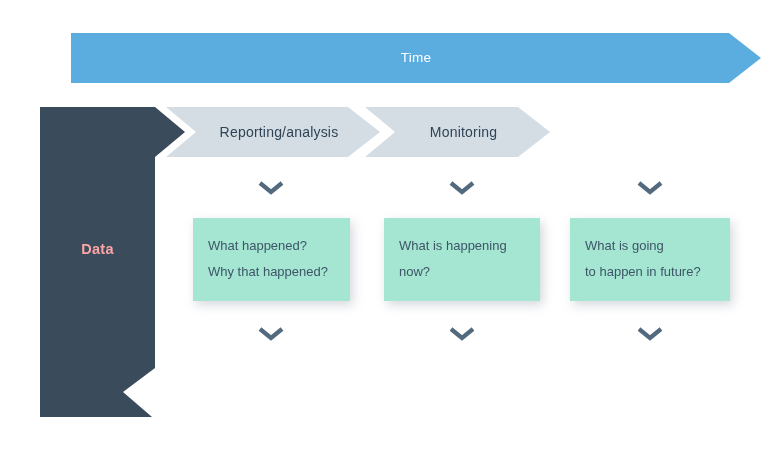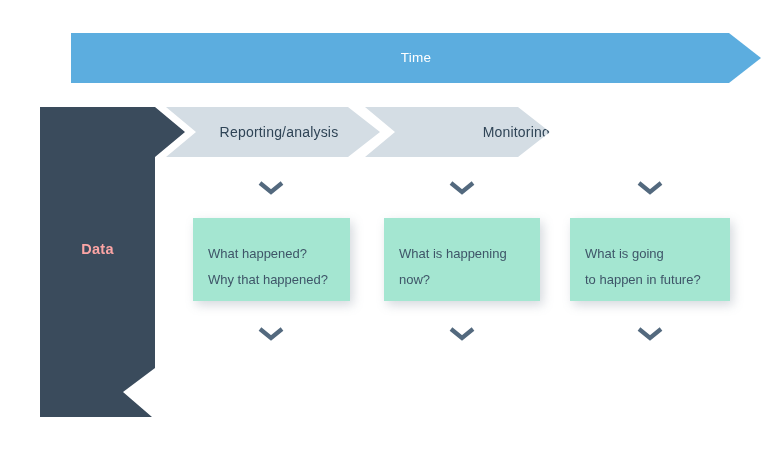--- a/index.html
+++ b/index.html
@@ -59,21 +59,21 @@
     color: #2F4456;
     font-size: 14px;
     line-height: 50px;
     text-align: center;
     text-indent: 12px;
     letter-spacing: 0.2px;
   }
   .stage-arrow.s1 { left: 166px; width: 214px;
     clip-path: polygon(0 0, 182px 0, 214px 25px, 182px 50px, 0 50px, 30px 25px); }
   .stage-arrow.s2 { left: 365px; width: 185px;
-    clip-path: polygon(0 0, 153px 0, 185px 25px, 153px 50px, 0 50px, 30px 25px); text-align: right; }
+    clip-path: polygon(0 0, 153px 0, 185px 25px, 153px 50px, 0 50px, 30px 25px); }
   .stage-arrow.s3 { left: 535px; width: 195px;
     clip-path: polygon(0 0, 165px 0, 195px 25px, 165px 50px, 0 50px, 30px 25px); }
 
   
   .chev {
     position: absolute;
     width: 26px; height: 14px;
   }
   .chev.top { top: 181px; }
   .chev.bottom { top: 327px; }
@@ -83,21 +83,21 @@
 
   
   .q-box {
     position: absolute;
     top: 218px; height: 83px;
     background: #A4E6D1;
     box-shadow: 3px 4px 10px rgba(105, 120, 135, 0.28);
     color: #3E5568;
     font-size: 13px;
     box-sizing: border-box;
-    padding: 23px 8px 0 15px;
+    padding: 15px 8px 0 15px;
   }
   .q-box .line { line-height: 26px; white-space: nowrap; }
   .q-box.b1 { left: 193px; width: 157px; }
   .q-box.b2 { left: 384px; width: 156px; }
   .q-box.b3 { left: 570px; width: 160px; }
 
   
   .action-arrow {
     position: absolute;
     left: 135px; top: 368px;

